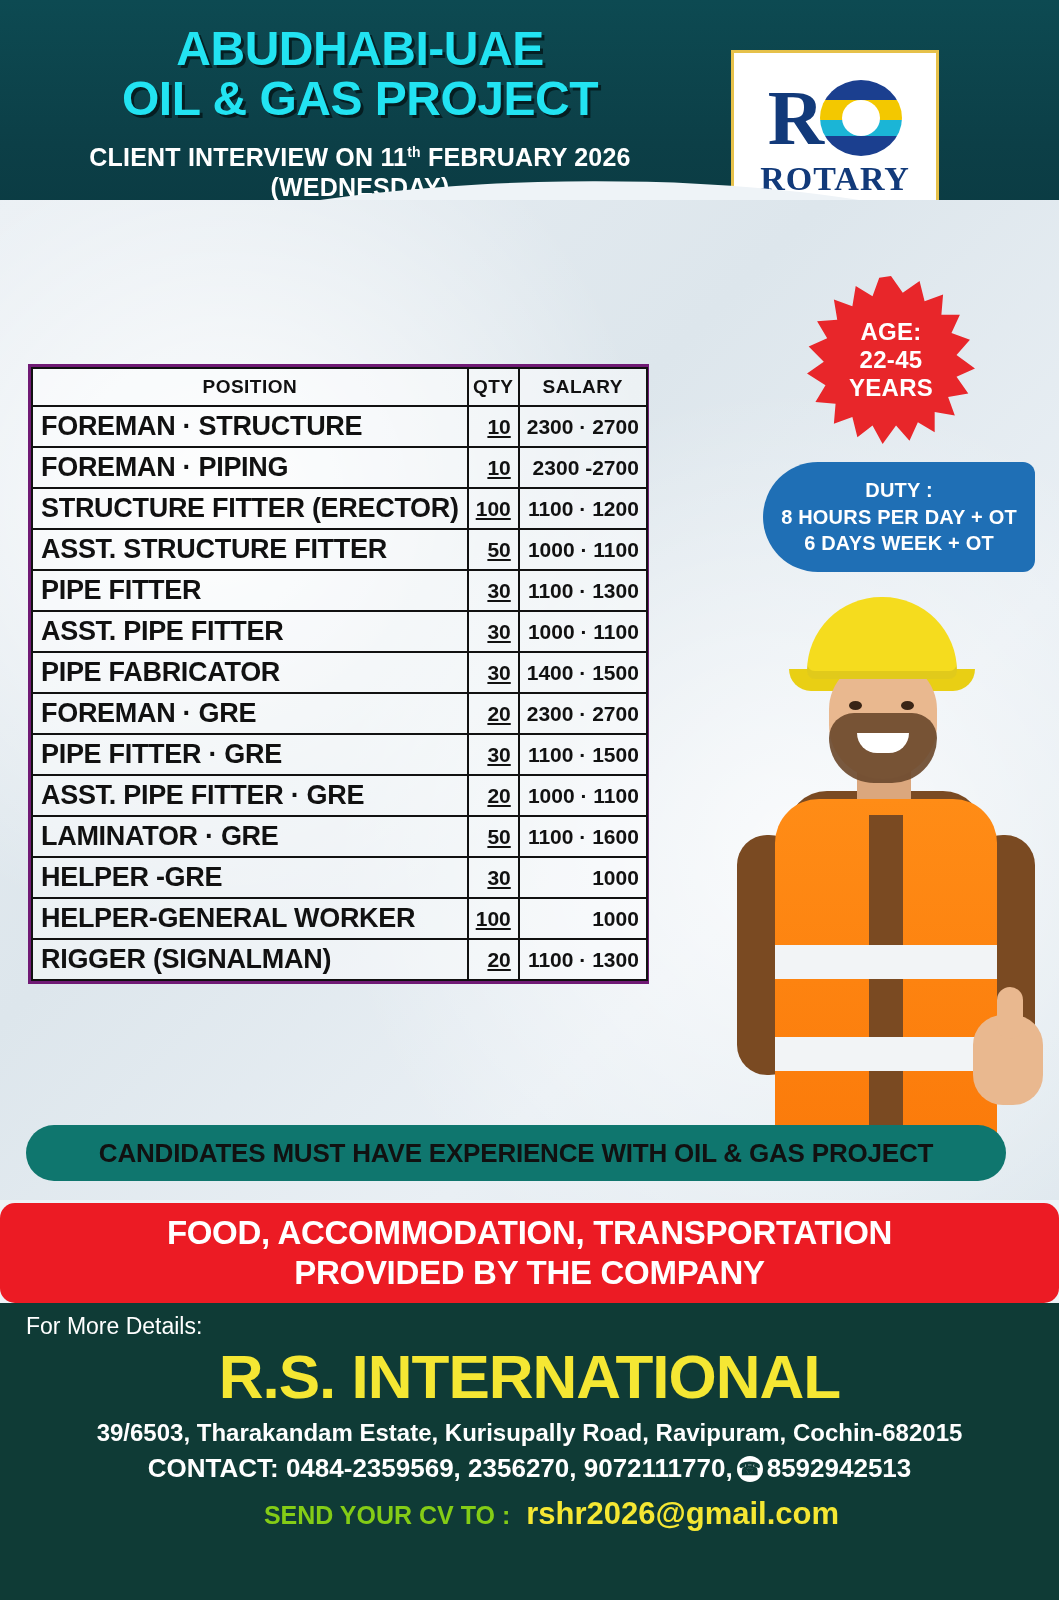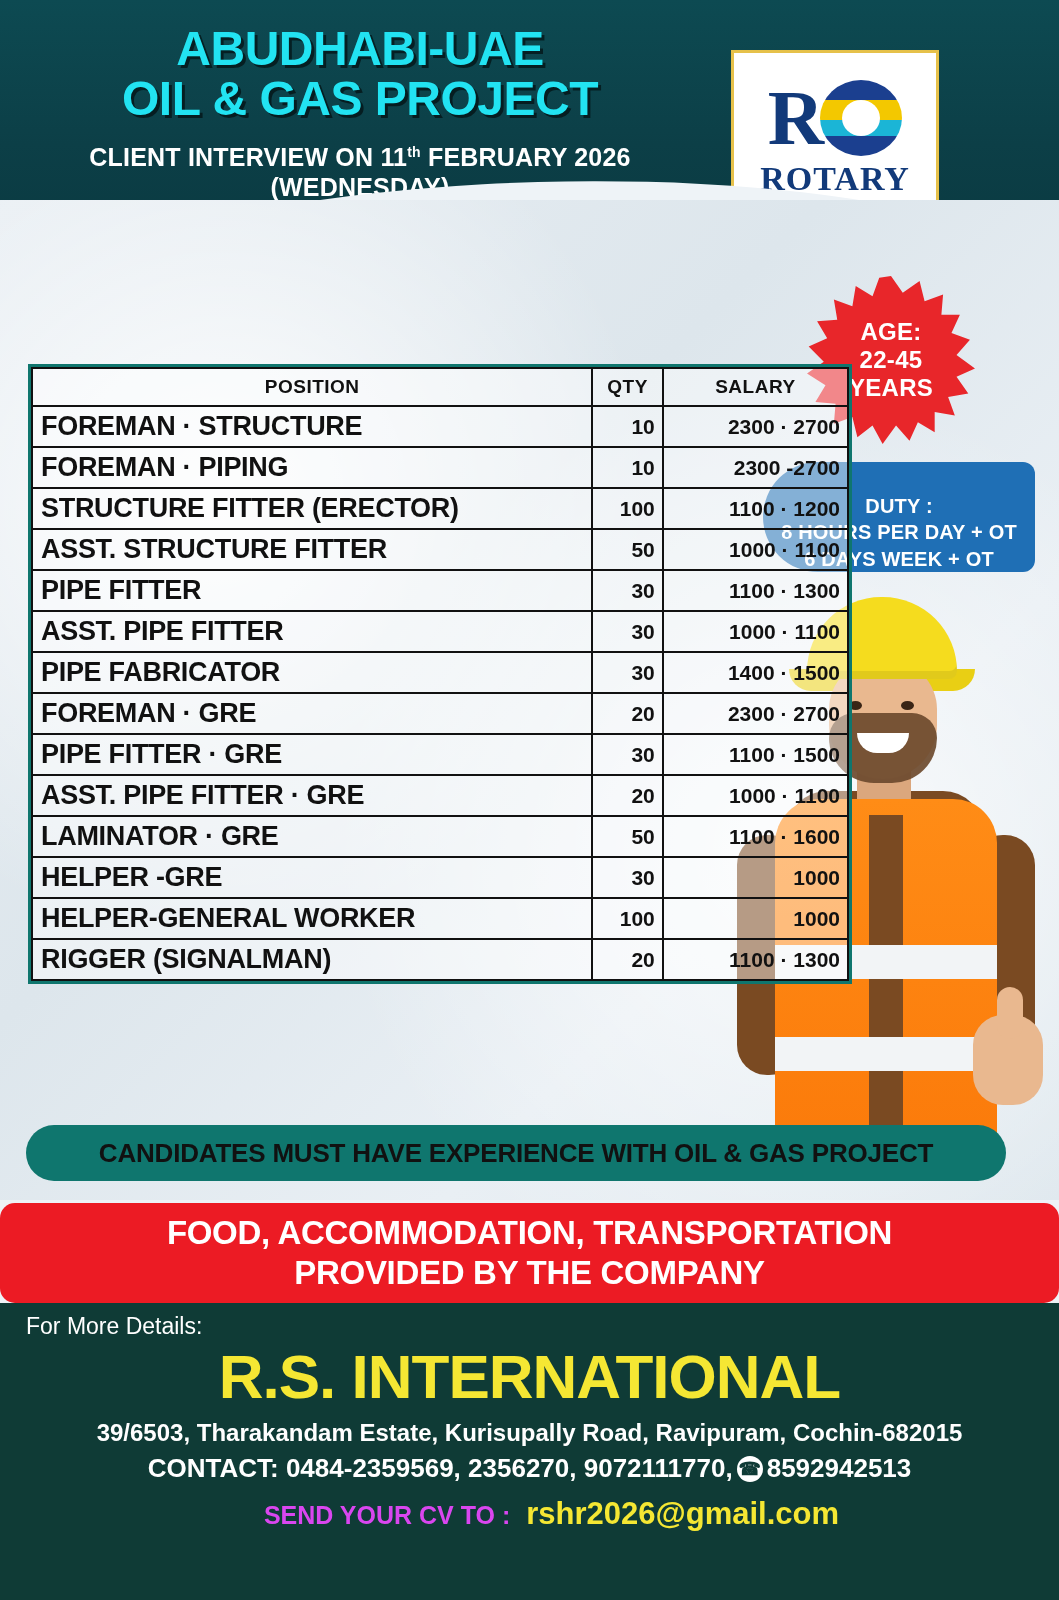--- a/index.html
+++ b/index.html
@@ -84,38 +84,38 @@
   .body-bg {
     position: absolute; left: 0; top: 200px; width: 1059px; height: 1000px;
     background:
       radial-gradient(circle at 20% 30%, rgba(255,255,255,.9), rgba(255,255,255,0) 40%),
       radial-gradient(circle at 75% 65%, rgba(255,255,255,.75), rgba(255,255,255,0) 45%),
       linear-gradient(135deg,#e8eef3 0%, #dde6ec 40%, #e9eff4 70%, #dfe8ee 100%);
   }
 
   
   .table-wrap {
-    position: absolute; left: 28px; top: 364px; width: 824px;
-    border: 3px solid #0f766e; background: rgba(255,255,255,.45);
+    position: absolute; left: 28px; top: 364px; width: 621px;
+    border: 3px solid #701a75; background: rgba(255,255,255,.45);
   }
   table { width: 100%; border-collapse: collapse; }
   th, td { border: 2px solid #111; }
   thead th {
     font-size: 19px; font-weight: 700; color: #111; padding: 7px 4px;
     letter-spacing: .5px; background: transparent;
   }
   .col-pos { width: 478px; }
   .col-qty { width: 60px; }
   .col-sal { width: 158px; }
   td.pos {
     font-size: 27px; font-weight: 800; color: #111; padding: 4px 8px;
     white-space: nowrap; letter-spacing: -0.3px;
   }
   td.qty {
-    font-size: 21px; font-weight: 700; color: #111; text-align: right; padding: 4px 7px;
+    font-size: 21px; font-weight: 700; color: #111; text-align: right; padding: 4px 7px; text-decoration: underline;
   }
   td.sal {
     font-size: 21px; font-weight: 700; color: #111; text-align: right; padding: 4px 7px;
     white-space: nowrap;
   }
 
   
   .age-badge {
     position: absolute; right: 84px; top: 276px; width: 168px; height: 168px;
     background: #e8262a; color: #ffffff;
@@ -131,21 +131,21 @@
   .age-badge .txt {
     text-align: center; font-size: 24px; font-weight: 800; line-height: 1.18;
     letter-spacing: .3px;
   }
 
   
   .duty-box {
     position: absolute; right: 24px; top: 462px; width: 272px; height: 110px;
     background: #1f6fb5; color: #ffffff;
     border-radius: 55px 12px 12px 55px;
-    display: flex; align-items: flex-end; justify-content: center;
+    display: flex; align-items: center; justify-content: center;
   }
   .duty-box .txt {
     text-align: center; font-size: 20px; font-weight: 800; line-height: 1.32;
     letter-spacing: .2px;
   }
 
   
   .worker { position: absolute; right: 20px; top: 585px; width: 310px; height: 620px; }
   .w-helmet {
     position: absolute; left: 78px; top: 12px; width: 150px; height: 82px;
@@ -260,21 +260,21 @@
   }
   .wa-icon {
     display: inline-block; width: 26px; height: 26px; border-radius: 50%;
     background: #ffffff; color: #0f3b36; font-size: 18px; line-height: 26px;
     text-align: center; font-weight: 700;
   }
   .cv-line {
     text-align: center; margin-top: 12px;
     display: flex; align-items: baseline; justify-content: center; gap: 16px;
   }
-  .cv-label { font-size: 25px; font-weight: 800; color: #d946ef; margin-left: 44px; }
+  .cv-label { font-size: 25px; font-weight: 800; color: #84cc16; margin-left: 44px; }
   .cv-mail { font-size: 31px; font-weight: 800; color: #f5e733; }
 </style>
 </head>
 <body>
 
 <div class="poster">
 
   <div class="header">
     <div class="title-block">
       <div class="title-line">ABUDHABI-UAE</div>

